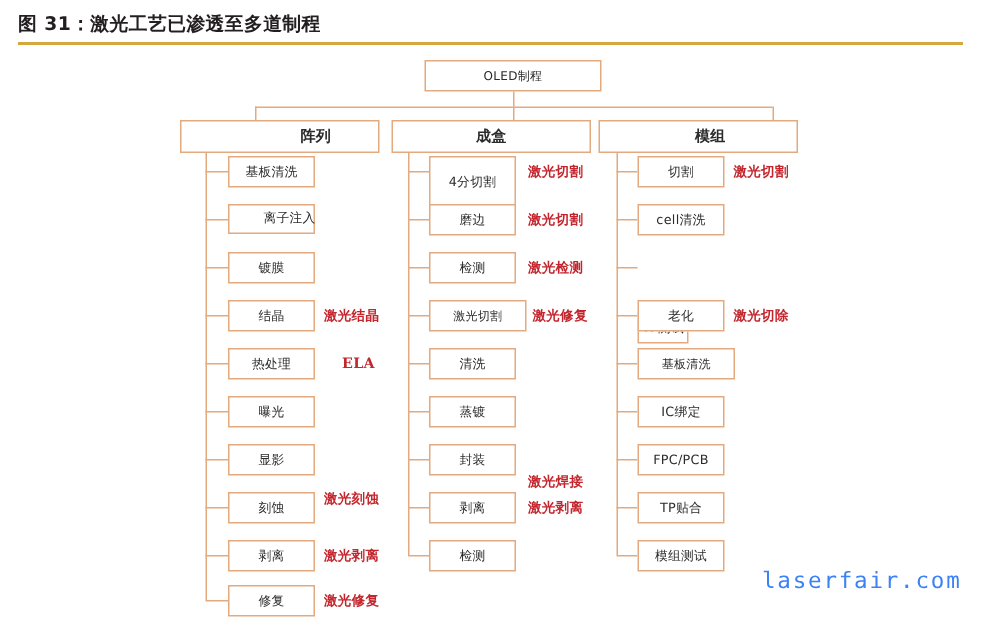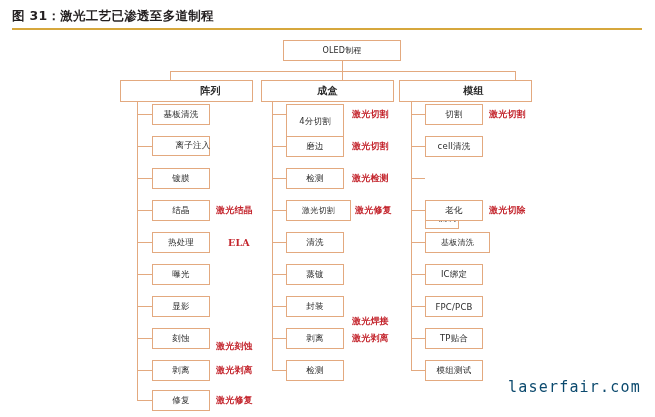--- a/index.html
+++ b/index.html
@@ -94,21 +94,21 @@
     font-size: 9.5px;
   }
 
   
   #watermark {
     position: absolute;
     left: 508px;
     top: 378px;
     font-family: "DejaVu Sans Mono", "Liberation Mono", monospace;
     font-size: 15px;
-    color: #0c4a6e;
+    color: #3b82f6;
     letter-spacing: 1.2px;
     white-space: nowrap;
   }
 </style>
 </head>
 <body>
 
 <div id="title-bar">
   <div id="figure-title">图 31：激光工艺已渗透至多道制程</div>
 </div>
@@ -172,21 +172,21 @@
 
   <div class="line-h" style="left:137px; top:272px; width:15px;"></div>
   <div class="node" style="left:152px; top:262px; width:58px; height:21px;">
     <span>显影</span>
     </div>
 
   <div class="line-h" style="left:137px; top:304px; width:15px;"></div>
   <div class="node" style="left:152px; top:294px; width:58px; height:21px;">
     <span>刻蚀</span>
     </div>
-  <div class="annot" style="left:216px; top:306px;">激光刻蚀</div>
+  <div class="annot" style="left:216px; top:292px;">激光刻蚀</div>
 
   <div class="line-h" style="left:137px; top:336px; width:15px;"></div>
   <div class="node" style="left:152px; top:326px; width:58px; height:21px;">
     <span>剥离</span>
     </div>
   <div class="annot" style="left:216px; top:330px;">激光剥离</div>
 
   <div class="line-h" style="left:137px; top:366px; width:15px;"></div>
   <div class="node" style="left:152px; top:356px; width:58px; height:21px;">
     <span>修复</span>

